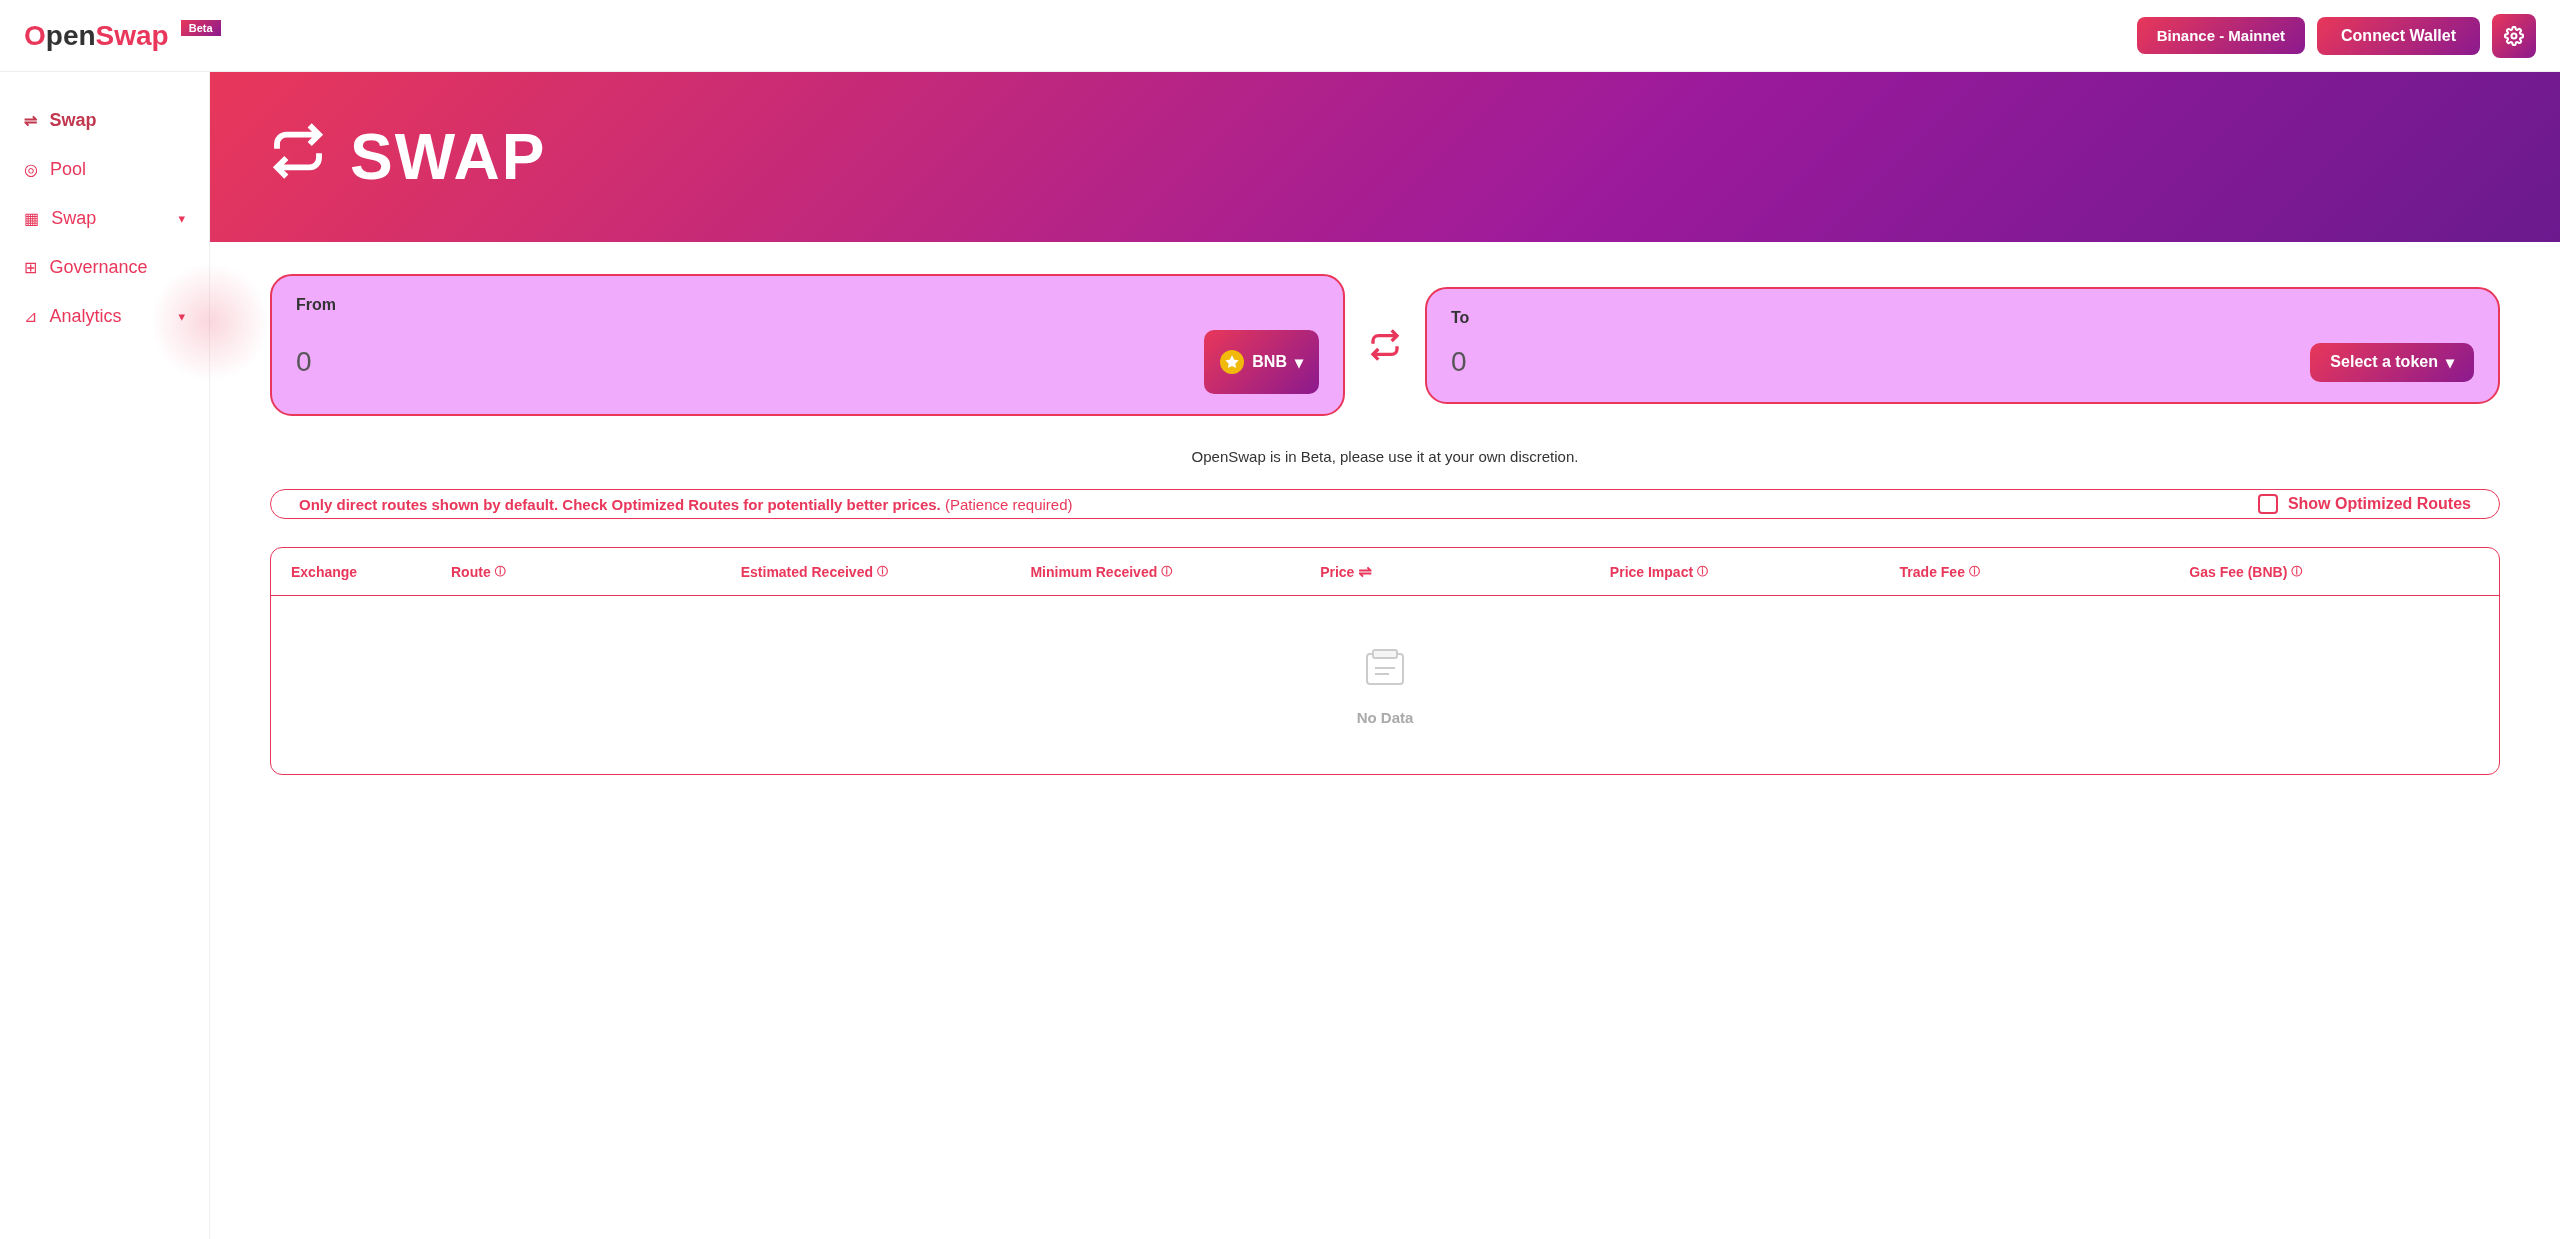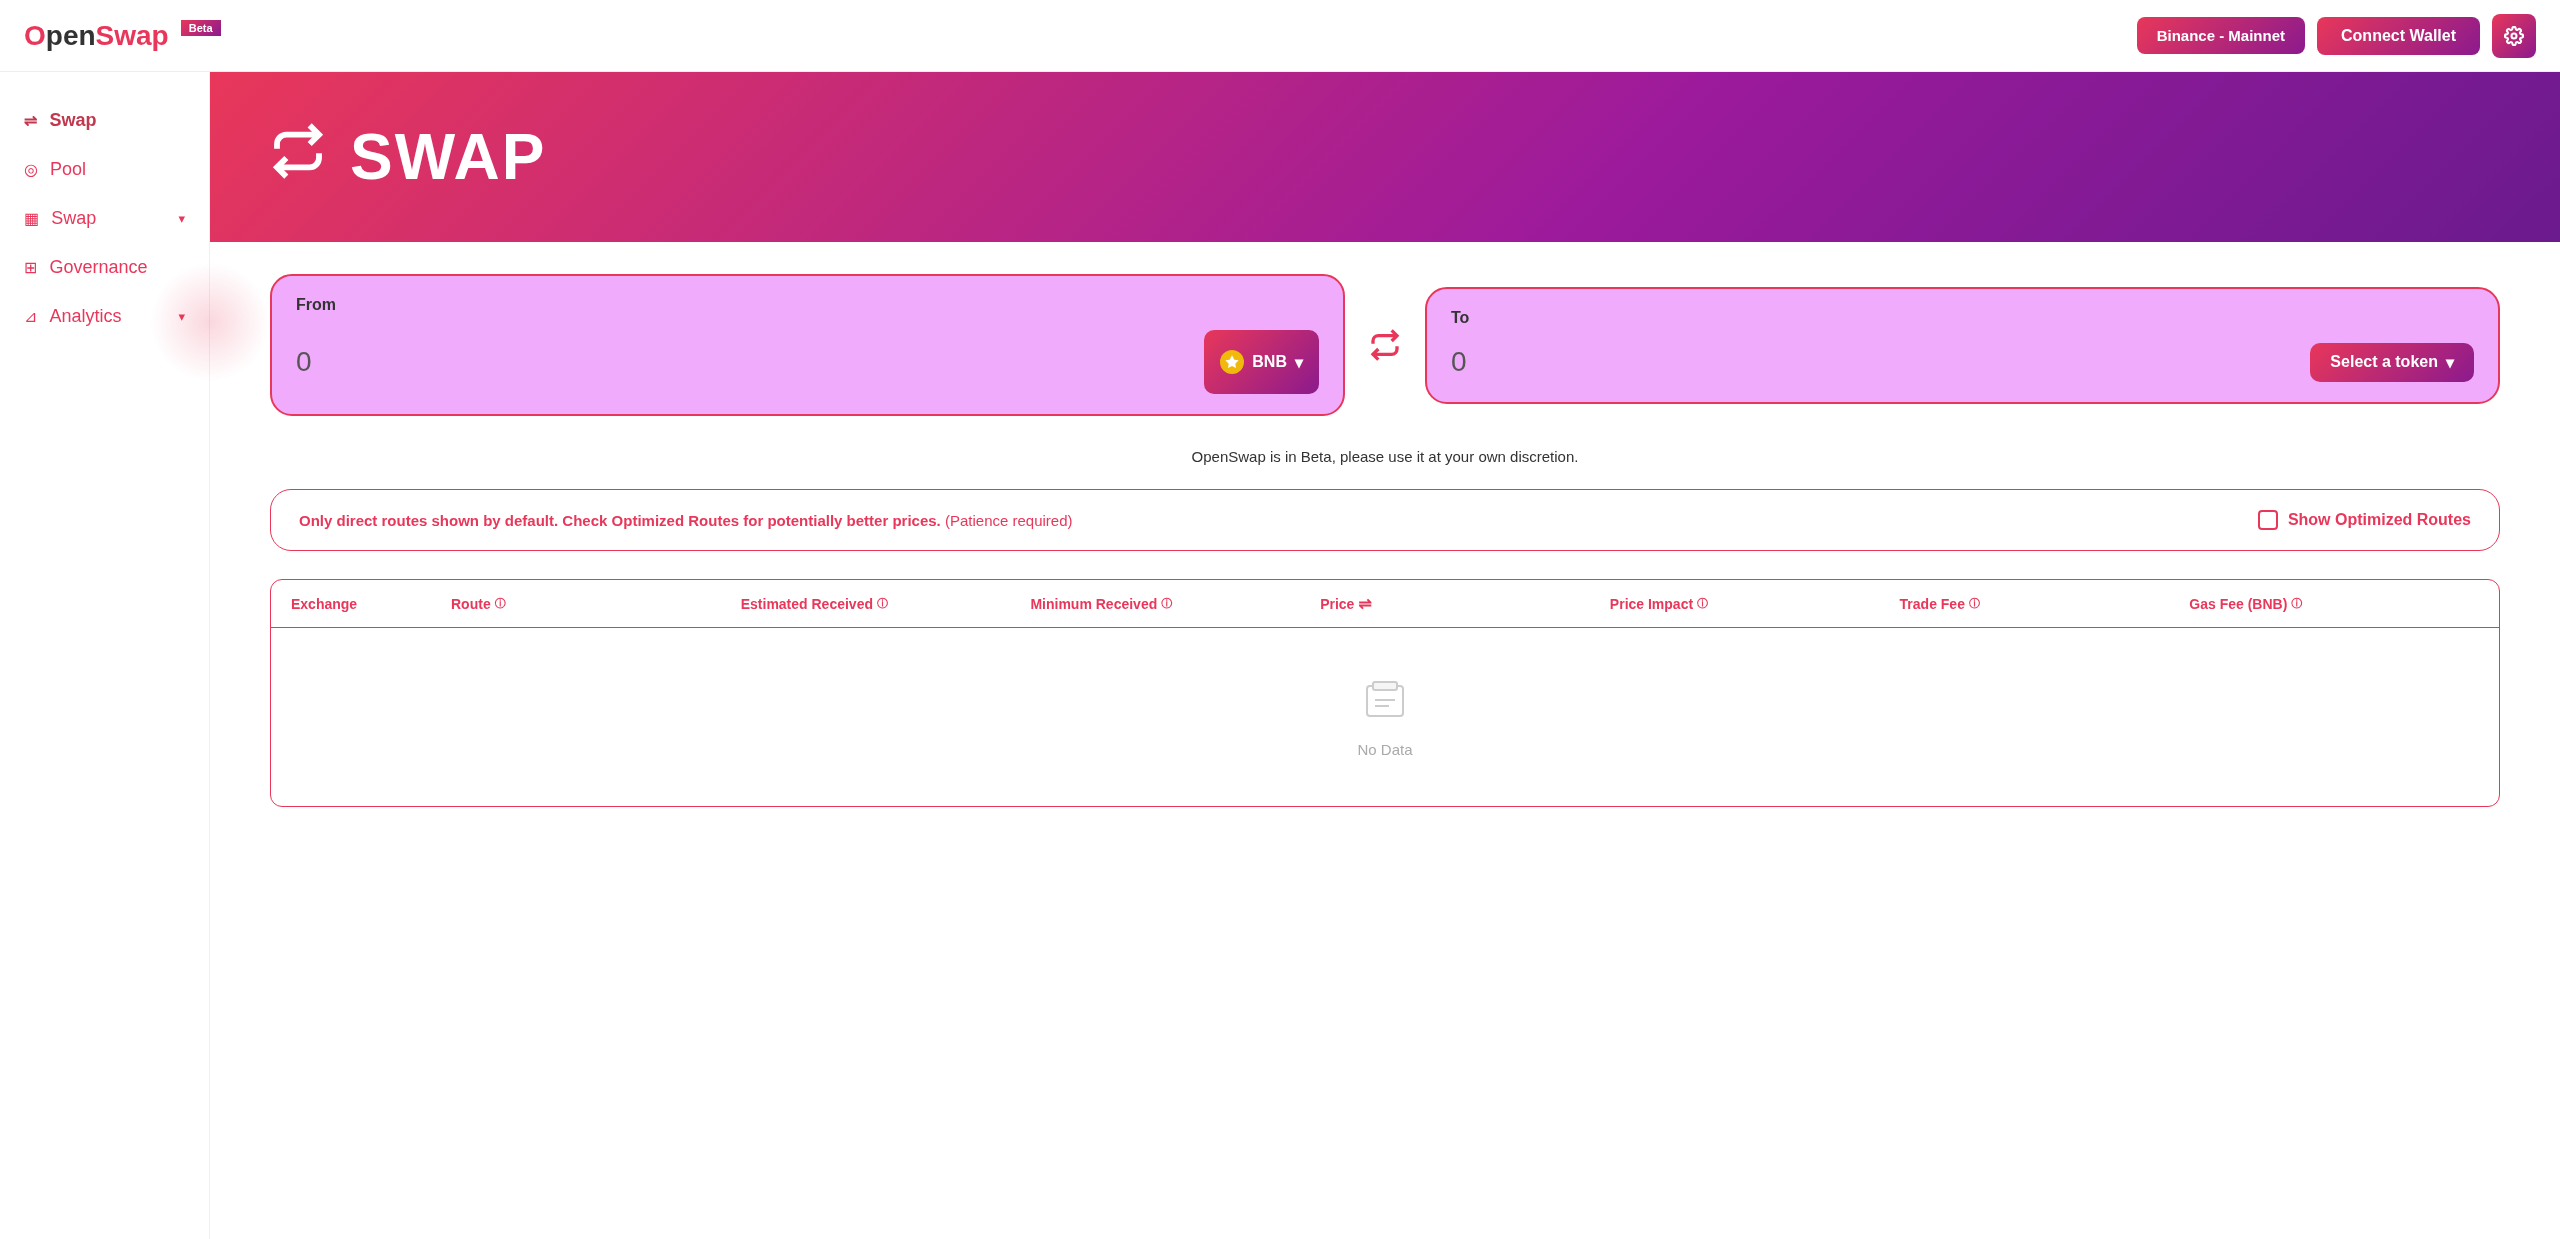--- a/index.html
+++ b/index.html
@@ -104,21 +104,21 @@
     }
 
     
     .beta-notice {
       text-align: center; color: #333; font-size: 15px; margin-bottom: 24px;
     }
 
     
     .optimized-banner {
       border: 1.5px solid #e8375a; border-radius: 21px;
-      padding: 20px 28px; display: flex; align-items: center; justify-content: space-between;
+      padding: 4px 28px; display: flex; align-items: center; justify-content: space-between;
       margin-bottom: 28px;
     }
     .optimized-text { font-size: 15px; color: #333; }
     .optimized-text .highlight { color: #e8375a; font-weight: 600; }
     .optimized-text .patience { color: #e8375a; }
     .show-optimized { display: flex; align-items: center; gap: 10px; }
     .checkbox-outline {
       width: 20px; height: 20px; border: 2px solid #e8375a; border-radius: 4px;
       flex-shrink: 0; cursor: pointer;
     }
@@ -128,21 +128,21 @@
     .routes-table { border: 1.5px solid #e8375a; border-radius: 12px; overflow: hidden; }
     .table-header {
       display: grid;
       grid-template-columns: 160px 1fr 1fr 1fr 1fr 1fr 1fr 1fr;
       padding: 14px 20px; border-bottom: 1.5px solid #e8375a;
     }
     .th { color: #e8375a; font-size: 14px; font-weight: 600; display: flex; align-items: center; gap: 4px; }
     .th-info { color: #e8375a; font-size: 11px; }
     .table-body { padding: 48px 20px; display: flex; flex-direction: column; align-items: center; justify-content: center; min-height: 120px; }
     .no-data-icon { font-size: 40px; color: #ccc; margin-bottom: 8px; }
-    .no-data-text { color: #aaa; font-size: 15px; }
+    .no-data-text { color: #aaa; font-size: 15px; font-weight: bold; }
 
     .swap-swap-icon { font-size: 16px; }
   </style>
 </head>
 <body>
 
 <header class="header">
   <div class="logo-area">
     <div class="logo-text">
       <span style="color:#e8375a;">O</span><span style="color:#333;">pen</span><span style="color:#e8375a;">Swap</span>

